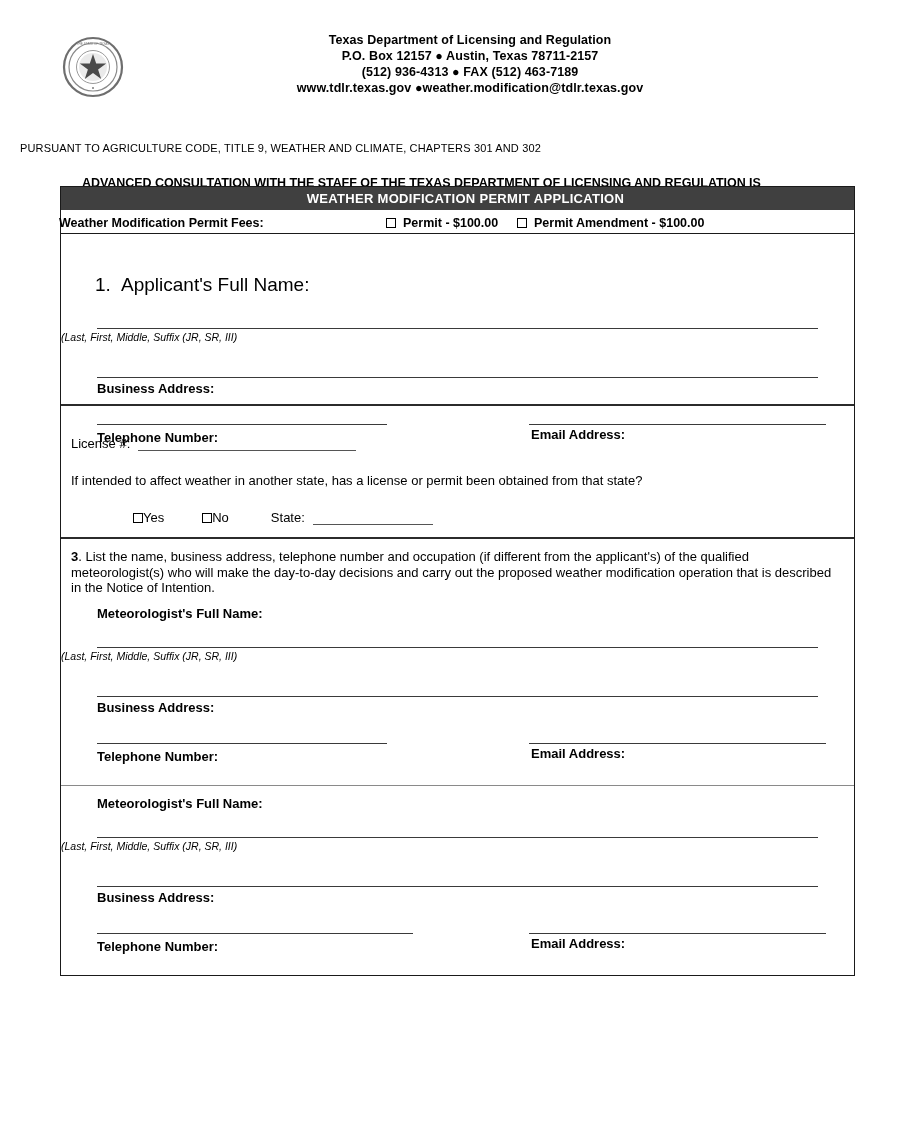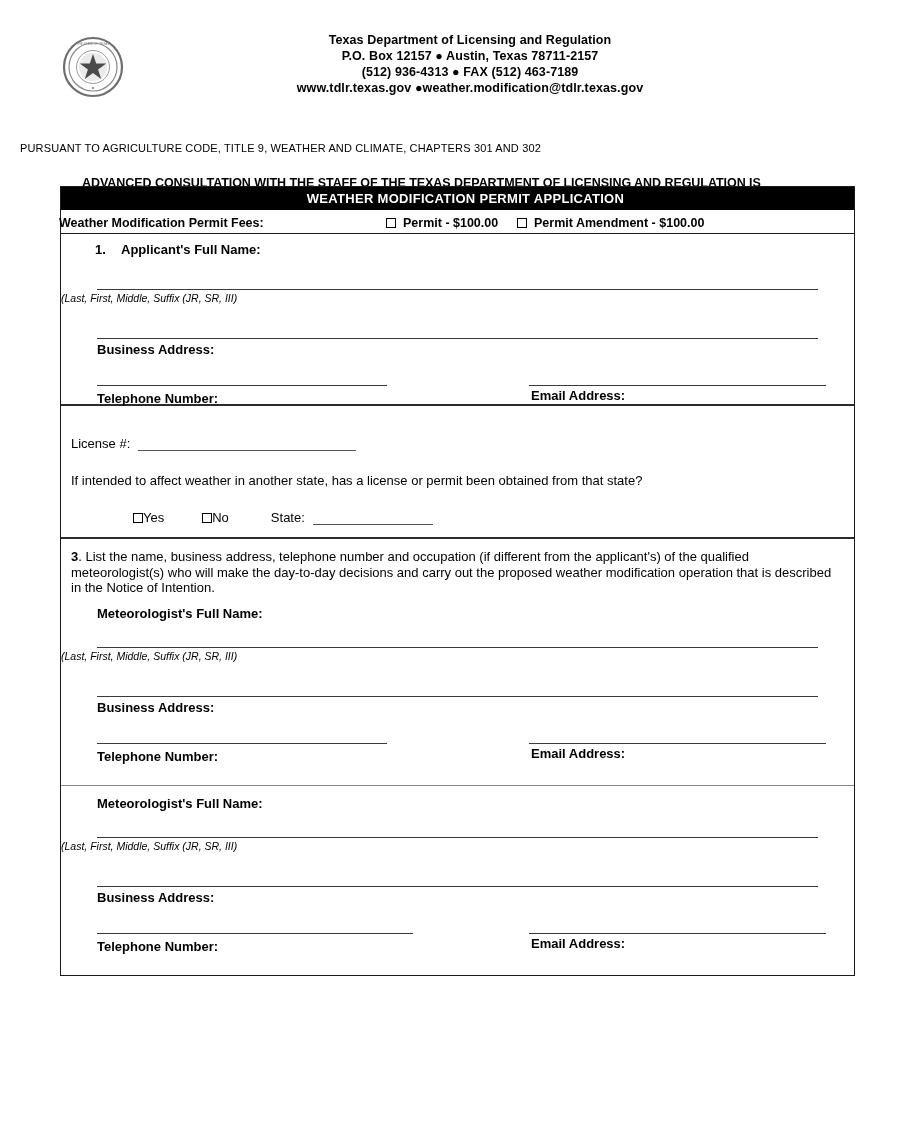--- a/index.html
+++ b/index.html
@@ -63,21 +63,21 @@
     position: absolute;
     left: 60px;
     top: 186px;
     width: 795px;
     border: 1.5px solid #1a1a1a;
     box-sizing: border-box;
     background: #fff;
   }
 
   .title-bar {
-    background: #000000;
+    background: #404040;
     color: #ffffff;
     text-align: center;
     font-size: 13px;
     font-weight: bold;
     letter-spacing: 0.3px;
     padding: 4px 0 4px 16px;
   }
 
   .fees-row {
     border-bottom: 1.5px solid #1a1a1a;
@@ -146,21 +146,21 @@
 
   .caption {
     text-align: left;
     font-size: 10.5px;
     font-style: italic;
     margin-top: 2px;
   }
 
   
   .s1 { padding: 8px 0 6px 0; height: 172px; }
-  .s1-title { margin-left: 34px; font-size: 13px; font-weight: bold; }
+  .s1-title { margin-left: 34px; font-size: 19px; font-weight: normal; margin-top: 32px; }
   .s1-title .num { display: inline-block; width: 26px; }
   .s1-name-rule { margin: 32px 36px 0 36px; }
   .s1-addr-rule { margin: 34px 36px 0 36px; }
   .s1-addr-label { margin-left: 36px; margin-top: 3px; }
   .tel-email-row {
     position: relative;
     margin-top: 28px;
     height: 34px;
   }
   .tel-rule { position: absolute; left: 36px; width: 290px; }

